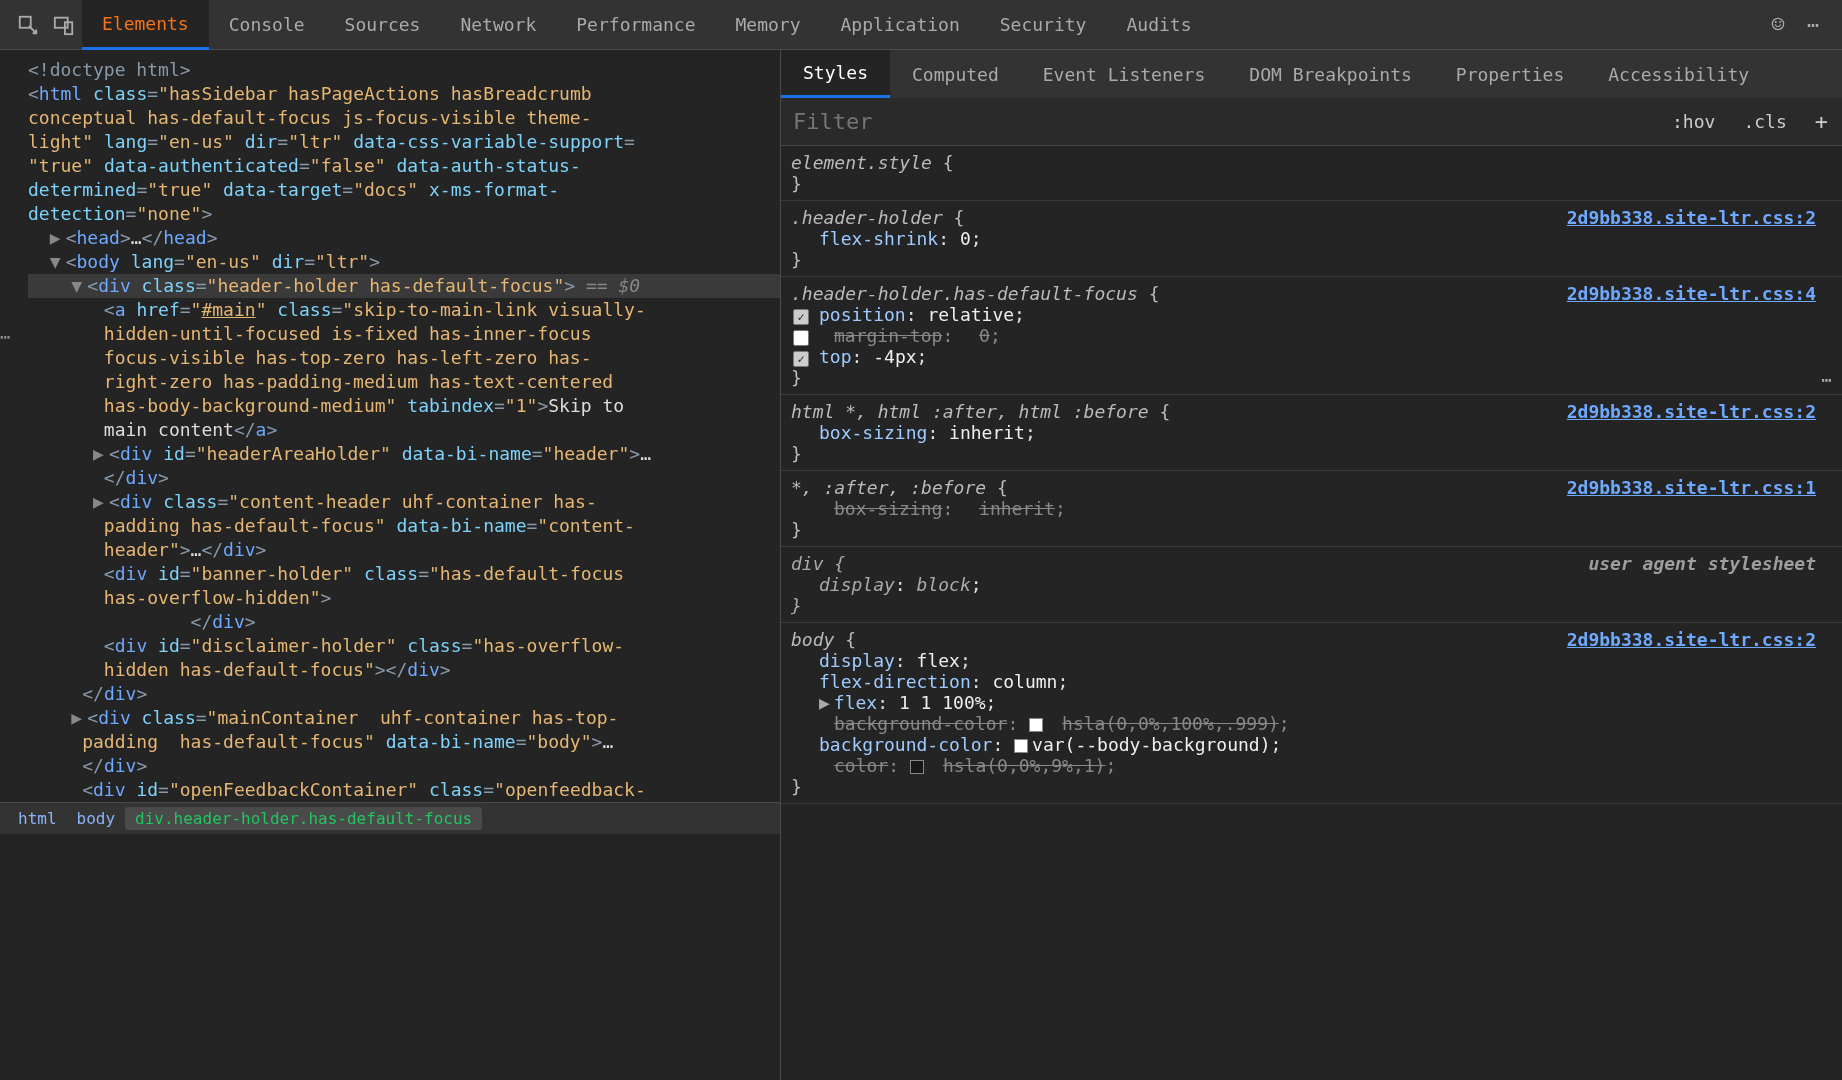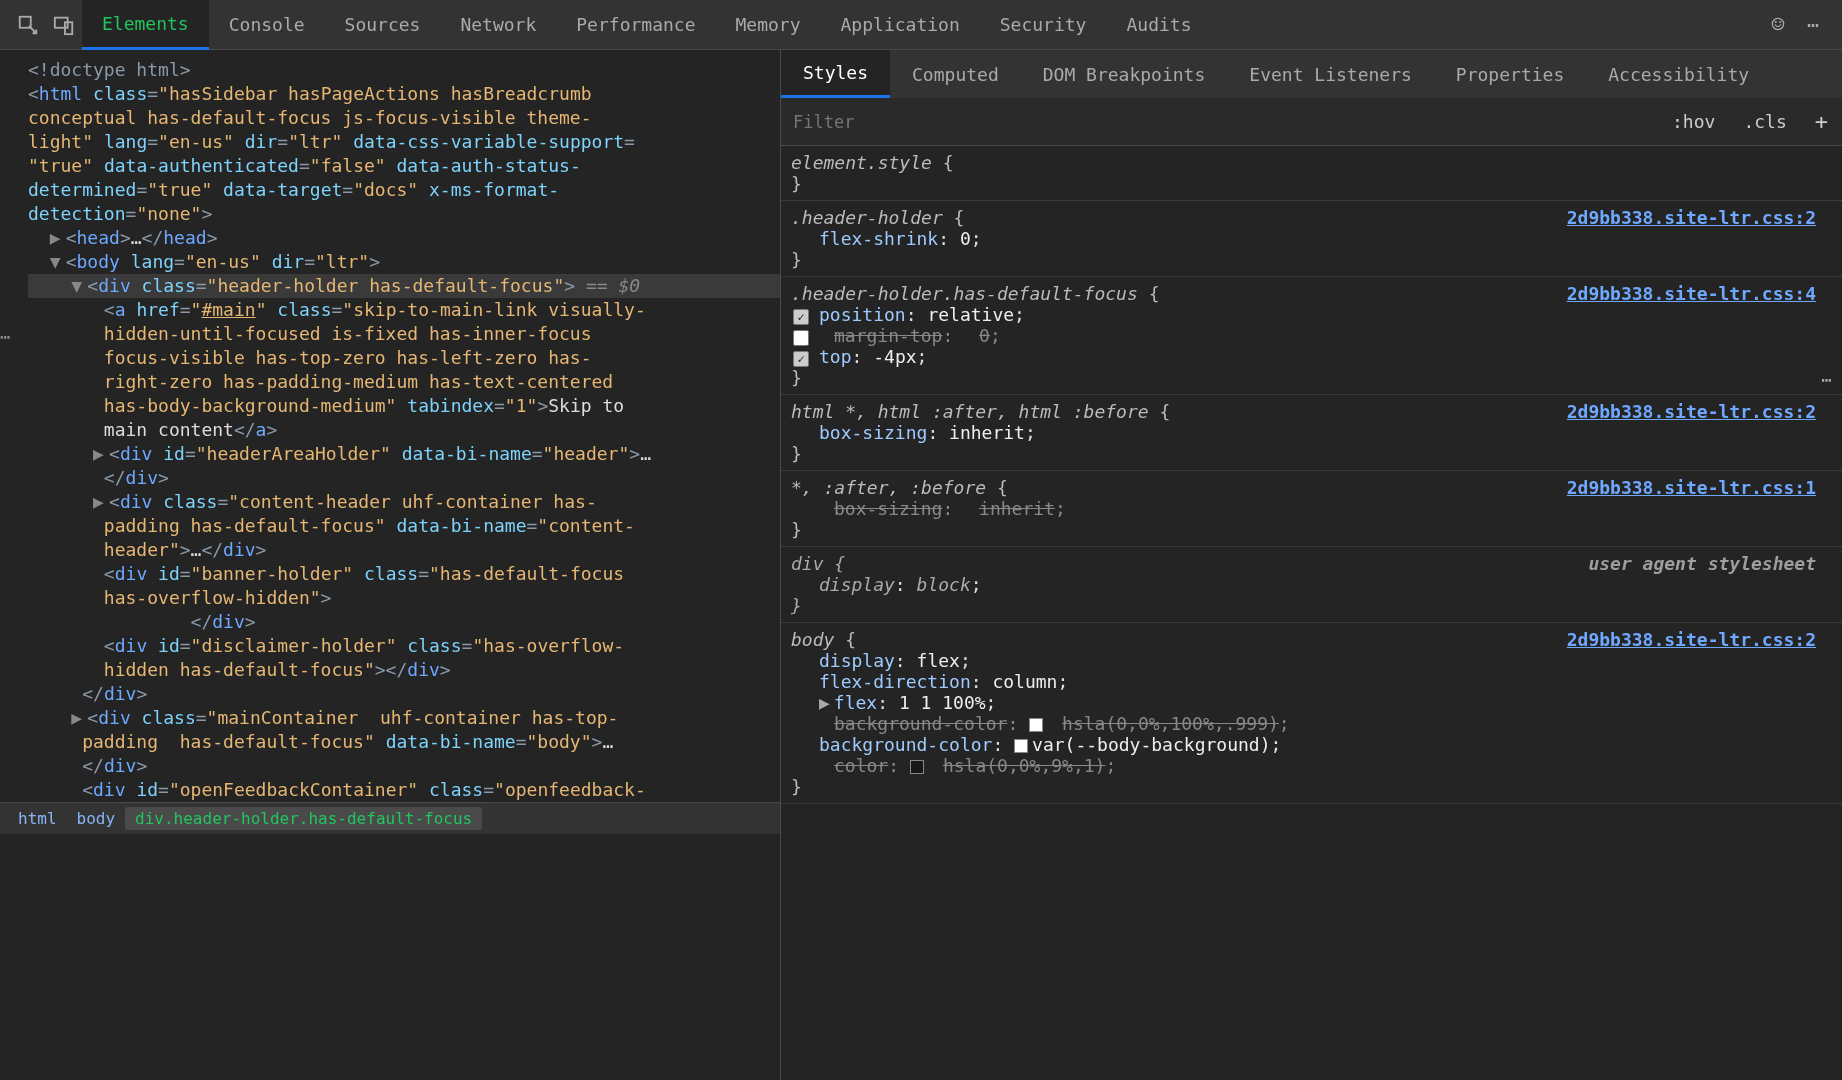--- a/index.html
+++ b/index.html
@@ -1,30 +1,30 @@
 <!DOCTYPE html>
 <html><head>
 <meta charset="utf-8">
 <style>
 * { margin:0; padding:0; box-sizing:border-box; }
 html,body { width:1842px; height:1080px; background:#242424; font-family:"Consolas","Menlo",monospace; font-size:18px; color:#ddd; overflow:hidden; }
 .root { display:flex; flex-direction:column; height:100%; }
 .top-tabs { display:flex; align-items:center; background:#333; height:50px; padding:0 10px; border-bottom:1px solid #4a4a4a; }
 .top-tabs .icon-btn { width:36px; height:36px; display:flex; align-items:center; justify-content:center; color:#aaa; cursor:pointer; }
 .top-tabs .tab { padding:0 20px; height:50px; display:flex; align-items:center; color:#aaa; cursor:pointer; }
-.top-tabs .tab.active { color:#22c55e; background:#242424; border-bottom:3px solid #1a73e8; }
+.top-tabs .tab.active { color:#f97316; background:#242424; border-bottom:3px solid #1a73e8; }
 .top-tabs .spacer { flex:1; }
 .main { flex:1; display:flex; min-height:0; }
 .dom { width:780px; overflow:auto; padding:8px 0 0 8px; font-size:18px; line-height:24px; }
 .styles { flex:1; display:flex; flex-direction:column; border-left:1px solid #4a4a4a; min-width:0; }
 .styles-tabs { display:flex; background:#333; height:48px;text-align:center; }
 .styles-tabs .stab { padding:0 22px; display:flex; align-items:center; color:#aaa; cursor:pointer; }
 .styles-tabs .stab.active { color:#fff; background:#242424; border-bottom:3px solid #1a73e8; }
 .filter-bar { display:flex; align-items:center; height:48px; background:#2a2a2a; border-bottom:1px solid #4a4a4a; }
-.filter-bar input { flex:1; background:transparent; border:none; outline:none; color:#ccc; padding:0 12px; font-family:inherit; font-size:17px; }
+.filter-bar input { flex:1; background:transparent; border:none; outline:none; color:#ccc; padding:0 12px; font-family:inherit; font-size:22px; }
 .filter-bar .toggle { padding:0 14px; color:#ccc; cursor:pointer; }
 .filter-bar .add { padding:0 14px; font-size:22px; color:#ccc; cursor:pointer; }
 .rules { flex:1; overflow:auto; }
 .rule { padding:6px 10px 6px 10px; border-bottom:1px solid #3a3a3a; position:relative; }
 .rule .link { position:absolute; right:26px; top:6px; color:#6ea8ff; text-decoration:underline; cursor:pointer; font-style:normal;font-weight:bold; }
 .rule .link.ua { color:#9e9e9e; font-style:italic; text-decoration:none; }
 .rule .sel { color:#bbb; font-style:italic; }
 .rule .brace { color:#bbb; }
 .prop-line { padding-left:28px; position:relative; white-space:pre; }
 .prop-line .prop { color:#9ecbff; cursor:pointer; }
@@ -135,22 +135,22 @@
         <span class="c">html</span>
         <span class="c">body</span>
         <span class="c active">div.header-holder.has-default-focus</span>
       </div>
     </div>
 
     <div class="styles">
       <div class="styles-tabs" id="styles-tabs-holder">
           <div class="stab active">Styles</div>
           <div class="stab">Computed</div>
+          <div class="stab">Event Listeners</div>
           <div class="stab">DOM Breakpoints</div>
-          <div class="stab">Event Listeners</div>
           <div class="stab">Properties</div>
           <div class="stab">Accessibility</div>
         </div>
 
       <div class="filter-bar">
         <input placeholder="Filter" style="">
         <span class="toggle">:hov</span>
         <span class="toggle">.cls</span>
         <span class="add">+</span>
       </div>

